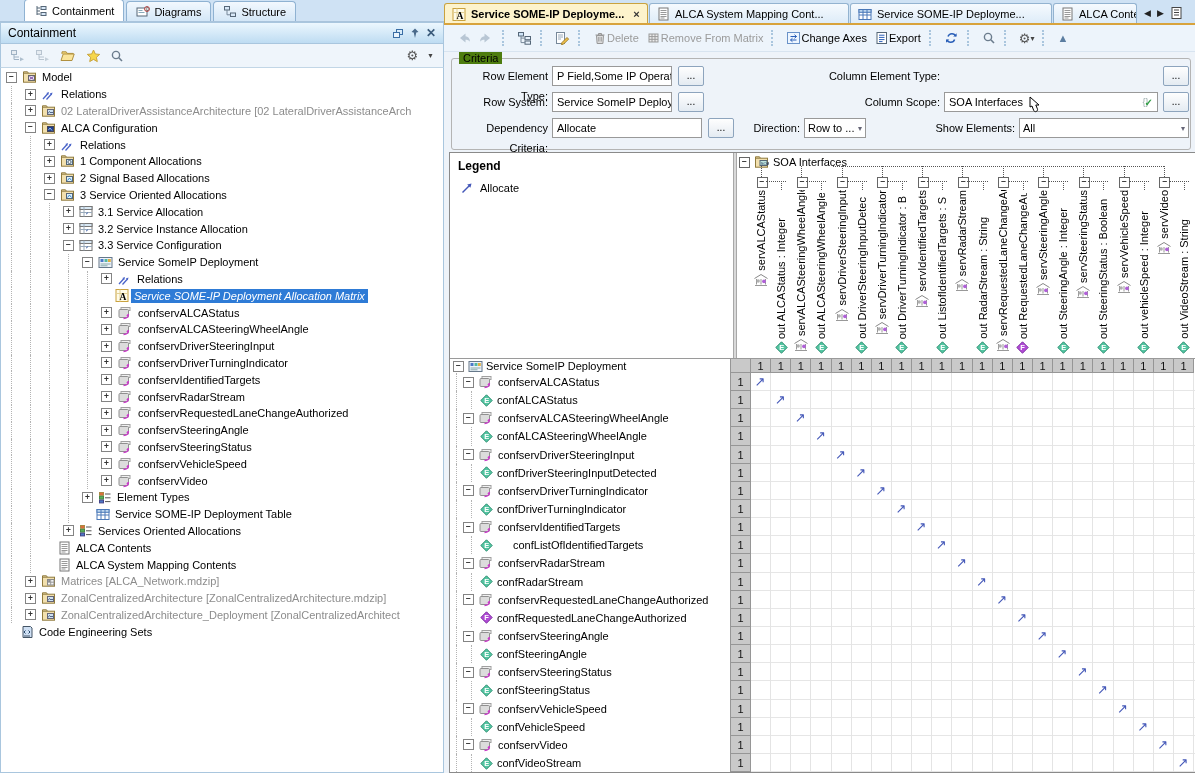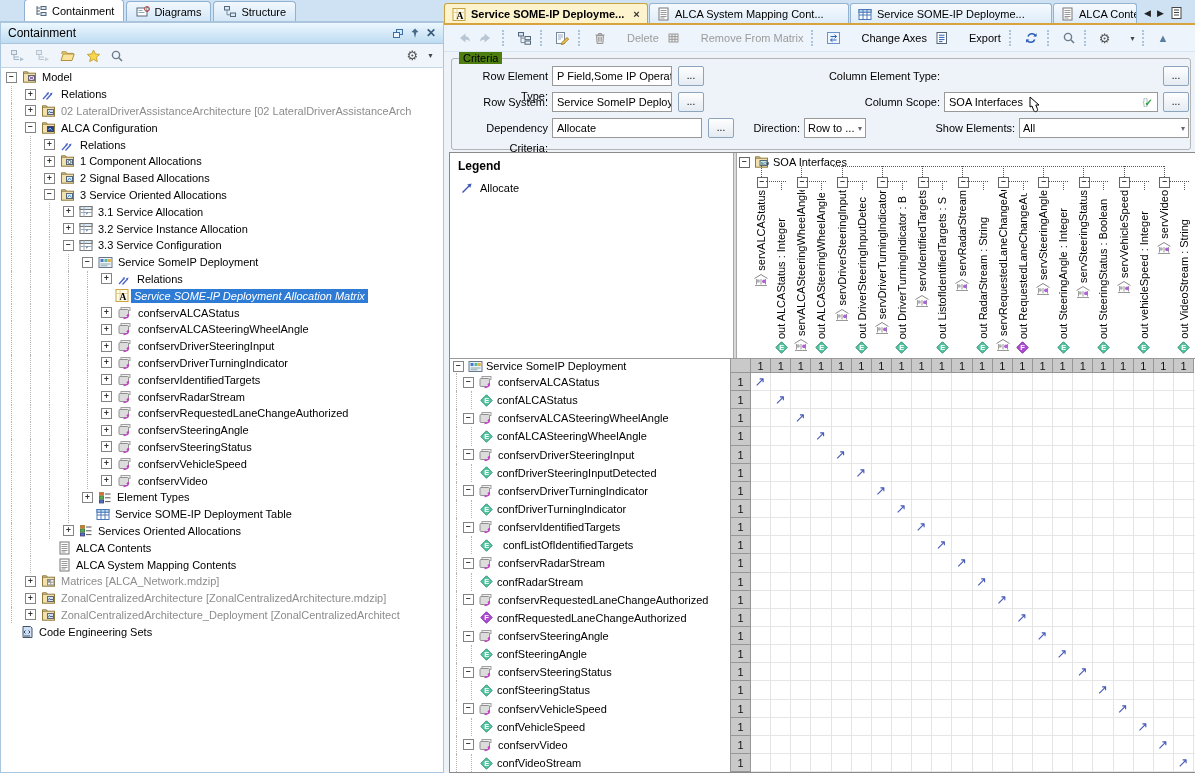--- a/index.html
+++ b/index.html
@@ -24,21 +24,21 @@
   .tlabel.sel{background:#2e7bd6;color:#fff;}
   .gray{color:#8c8c8c;}
   
   #right-bg{position:absolute;left:444px;top:0;width:751px;height:773px;background:#eef3f9;}
   #right-tabs{position:absolute;left:444px;top:0;width:751px;height:24px;background:#cfe2f4;display:flex;align-items:flex-end;box-sizing:border-box;}
   .rtab{height:21px;display:flex;align-items:center;gap:5px;padding:0 7px;border:1px solid #93b3d0;border-bottom:none;border-radius:3px 3px 0 0;background:linear-gradient(#f6fafe,#dcebf8);margin-right:1px;box-sizing:border-box;overflow:hidden;white-space:nowrap;cursor:default;}
   .rtab.active{background:#fdf3cc;border-color:#c9a23f;font-weight:bold;}
   .rtab .x{margin-left:4px;color:#333;font-weight:bold;font-size:11px;}
   #amber{position:absolute;left:444px;top:23px;width:751px;height:2px;background:#d8a33c;}
   #right-toolbar{position:absolute;left:444px;top:25px;width:751px;height:27px;background:#edf4fb;border-bottom:1px solid #d8e4f0;display:flex;align-items:center;padding:0 8px;box-sizing:border-box;}
-  .tbtn{display:flex;align-items:center;gap:20px;padding:2px 4px;border-radius:2px;}
+  .tbtn{display:flex;align-items:center;gap:0;padding:2px 4px;border-radius:2px;}
   .tbtn.dis{color:#9b9b9b;}
   .tsep{width:3px;height:16px;border-left:2px dotted #aac6de;margin:0 6px 0 4px;}
   
   #criteria-box{position:absolute;left:451px;top:58px;width:738px;height:90px;border:1px solid #b4b4b4;border-radius:3px;}
   #criteria-title{position:absolute;left:459px;top:52px;background:#4d7c0f;padding:0 4px;}
   .fldlabel{position:absolute;text-align:right;height:20px;line-height:20px;}
   .fld{position:absolute;height:20px;border:1px solid #999;background:#fff;display:flex;align-items:center;padding:0 4px;box-sizing:border-box;overflow:hidden;white-space:nowrap;}
   .fld .badge{margin-left:auto;color:#9aa;font-size:9px;flex:none;}
   .fld .chk{color:#2f9e44;font-weight:bold;font-size:10px;margin-left:-4px;flex:none;}
   .btn3{position:absolute;width:26px;height:20px;border:1px solid #8da4bd;background:linear-gradient(#fefefe,#e4ebf2);text-align:center;font-size:10px;line-height:17px;border-radius:2px;box-sizing:border-box;}
@@ -1545,21 +1545,21 @@
         </div>
         <div class="guide" style="width: 17px;">
           <div style="margin-left: 8px;"></div>
         </div>
         <span class="i">
           <svg width="13" height="13">
             <polygon points="6.5,0.8 12.2,6.5 6.5,12.2 0.8,6.5" fill="#53c6a2" stroke="#2f8f72"></polygon>
             <text x="4.2" y="9.4" font-size="7.5" font-weight="bold" fill="#fff" font-family="Liberation Sans">E</text>
           </svg>
         </span>
-        <span style="margin-left: 10px;">confListOfIdentifiedTargets</span>
+        <span style="margin-left: 20px;">confListOfIdentifiedTargets</span>
       </div>
       <div class="mrow" style="top: 195.4px; height: 18.14px;">
         <div class="guide" style="width: 13px;">
           <div style="margin-left: 6px;"></div>
         </div>
         <div class="exp" style="margin: 0px 4px 0px 0px;">−</div>
         <span class="i">
           <svg width="16" height="14">
             <rect x="4" y="1.5" width="9" height="3" fill="#f0f0f0" stroke="#a0a0a0"></rect>
             <rect x="2" y="3.5" width="9.5" height="8" rx="1" fill="#dcdcdc" stroke="#909090"></rect>

